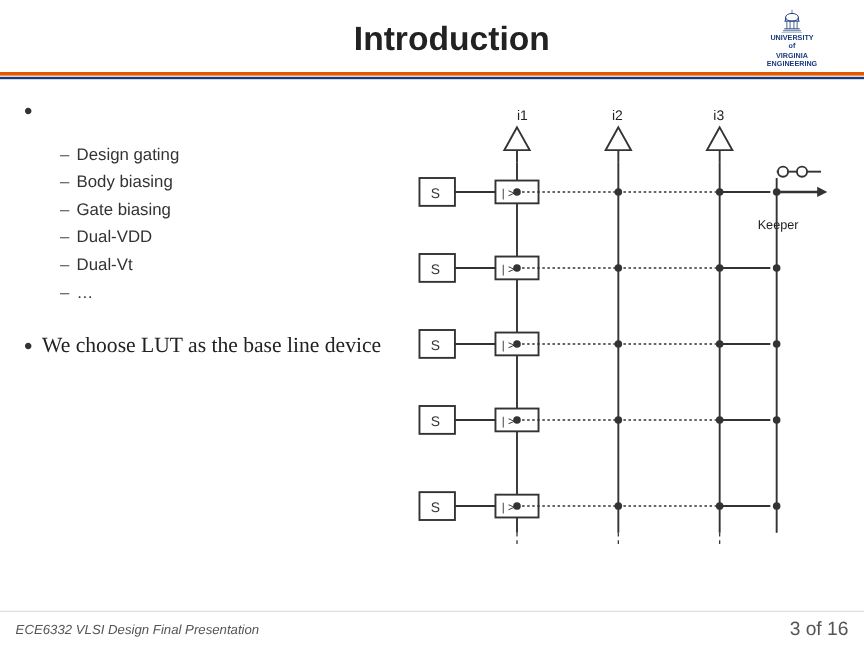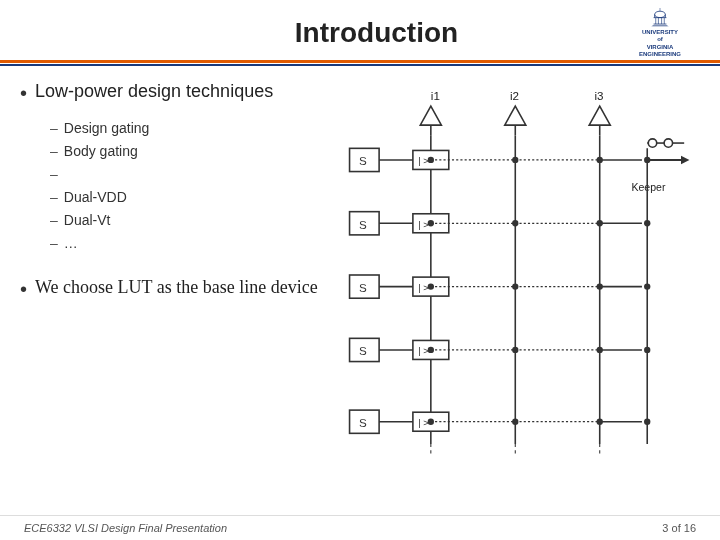--- a/index.html
+++ b/index.html
@@ -169,33 +169,33 @@
       justify-content: center;
       padding-top: 5px;
       text-align: right;
     }
 
     
     .footer {
       display: flex;
       justify-content: space-between;
       align-items: center;
-      padding: 6px 24px;
+      padding: 6px 13px;
       border-top: 1px solid #ddd;
       margin-top: auto;
     }
 
     .footer-text {
       font-size: 11px;
       color: #555;
       font-style: italic;
     }
 
     .footer-page {
-      font-size: 11px;
+      font-size: 16px;
       color: #555;
     }
 
     
     .circuit-svg {
       width: 360px;
       height: 380px;
     }
   </style>
 </head>
@@ -239,34 +239,34 @@
     <div class="line-orange"></div>
     <div class="line-blue"></div>
   </div>
 
   <div class="content">
 
     <div class="text-content">
 
       <div class="bullet-main">
         <span class="bullet-dot">•</span>
-        <span class="bullet-text">Low-power design techniques</span>
       </div>
 
       <div class="sub-list">
         <div class="sub-item">
           <span class="dash">–</span>
           <span>Design gating</span>
         </div>
         <div class="sub-item">
           <span class="dash">–</span>
-          <span>Body gating</span>
-        </div>
-        <div class="sub-item">
-          <span class="dash">–</span>
+          <span>Body biasing</span>
+        </div>
+        <div class="sub-item">
+          <span class="dash">–</span>
+          <span>Gate biasing</span>
         </div>
         <div class="sub-item">
           <span class="dash">–</span>
           <span>Dual-VDD</span>
         </div>
         <div class="sub-item">
           <span class="dash">–</span>
           <span>Dual-Vt</span>
         </div>
         <div class="sub-item">

